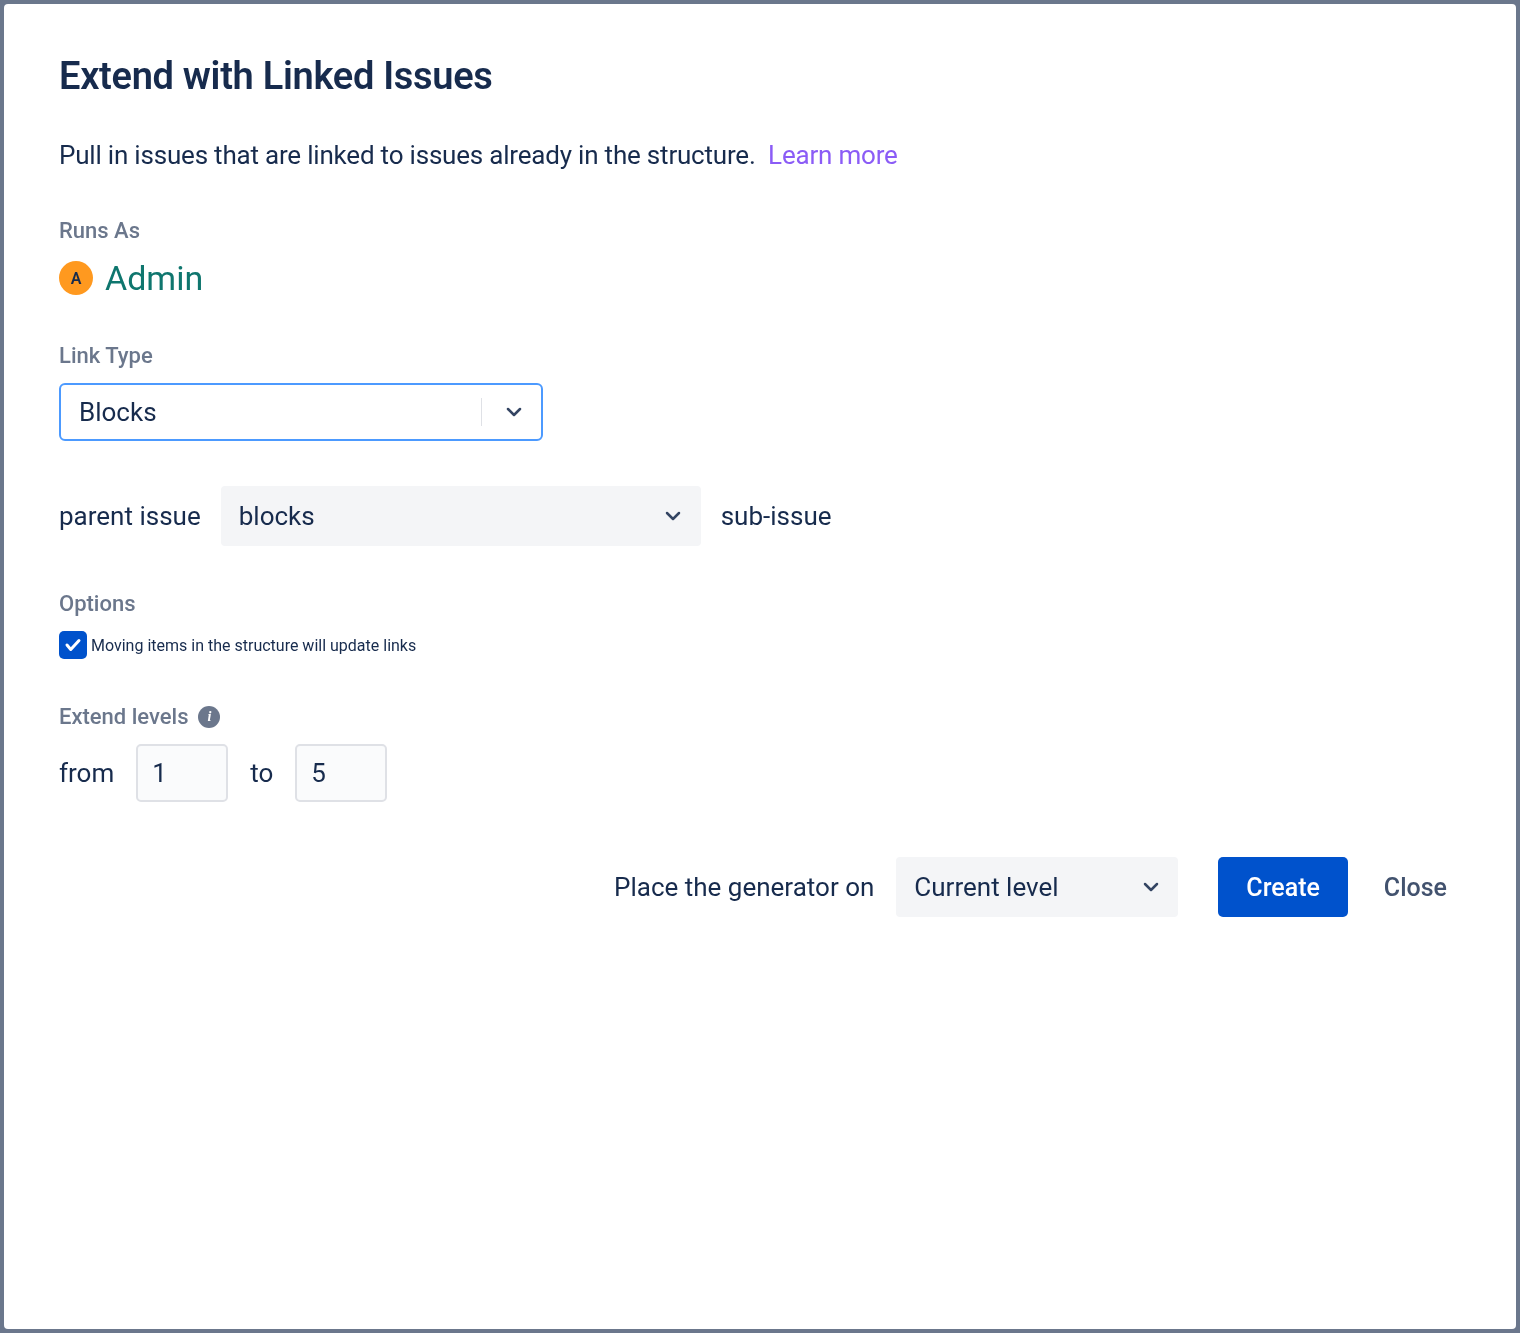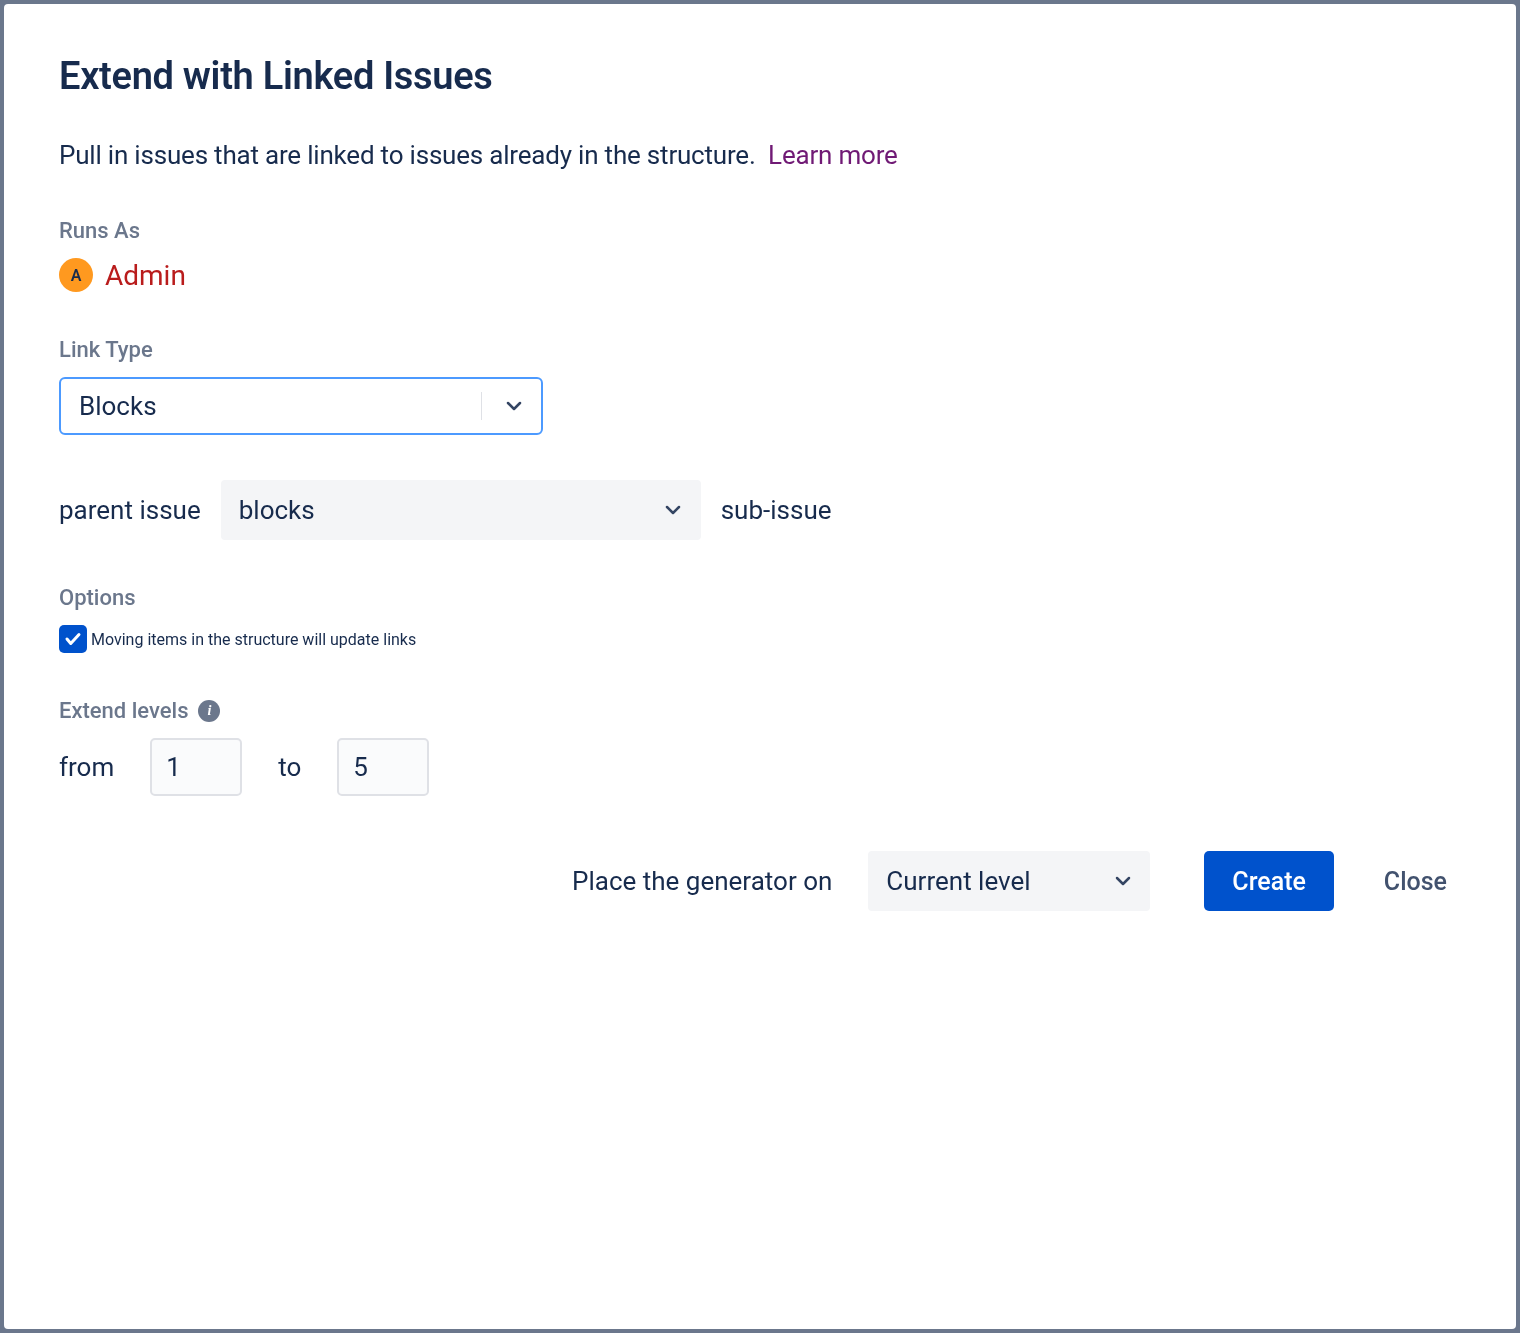--- a/index.html
+++ b/index.html
@@ -24,21 +24,21 @@
     margin: 0 0 42px 0;
     letter-spacing: -0.3px;
   }
   .description {
     font-size: 26px;
     color: #172B4D;
     margin-bottom: 48px;
     letter-spacing: -0.2px;
   }
   .description a {
-    color: #701a75;
+    color: #8b5cf6;
     text-decoration: none;
   }
   .field-group { margin-bottom: 45px; }
   .field-label {
     font-size: 22px;
     color: #6B778C;
     font-weight: 500;
     margin-bottom: 15px;
     display: flex;
     align-items: center;
@@ -56,22 +56,22 @@
     border-radius: 50%;
     background: #FF991F;
     display: flex;
     align-items: center;
     justify-content: center;
     color: #172B4D;
     font-size: 16px;
     font-weight: 600;
   }
   .user-link {
-    color: #b91c1c;
-    font-size: 28px;
+    color: #0f766e;
+    font-size: 34px;
   }
 
   .select {
     display: flex;
     align-items: center;
     border: 2px solid #DFE1E6;
     border-radius: 6px;
     background: #FAFBFC;
     height: 58px;
     padding: 0 0 0 18px;
@@ -147,40 +147,40 @@
     justify-content: center;
     font-size: 14px;
     font-weight: 700;
     font-style: italic;
     font-family: Georgia, serif;
   }
 
   .levels-row {
     display: flex;
     align-items: center;
-    gap: 36px;
+    gap: 22px;
     font-size: 26px;
     color: #172B4D;
   }
   .num-input {
     width: 92px; height: 58px;
     border: 2px solid #DFE1E6;
     border-radius: 5px;
     background: #FAFBFC;
     font-size: 26px;
     color: #172B4D;
     padding: 0 14px;
     font-family: inherit;
   }
 
   .footer {
     display: flex;
     align-items: center;
     justify-content: flex-end;
-    gap: 36px;
+    gap: 22px;
     font-size: 26px;
     color: #172B4D;
     margin-top: 55px;
   }
   .footer-label { margin-right: 0; }
   .placement-select {
     border: none;
     background: #F4F5F7;
     border-radius: 4px;
     width: 282px;

